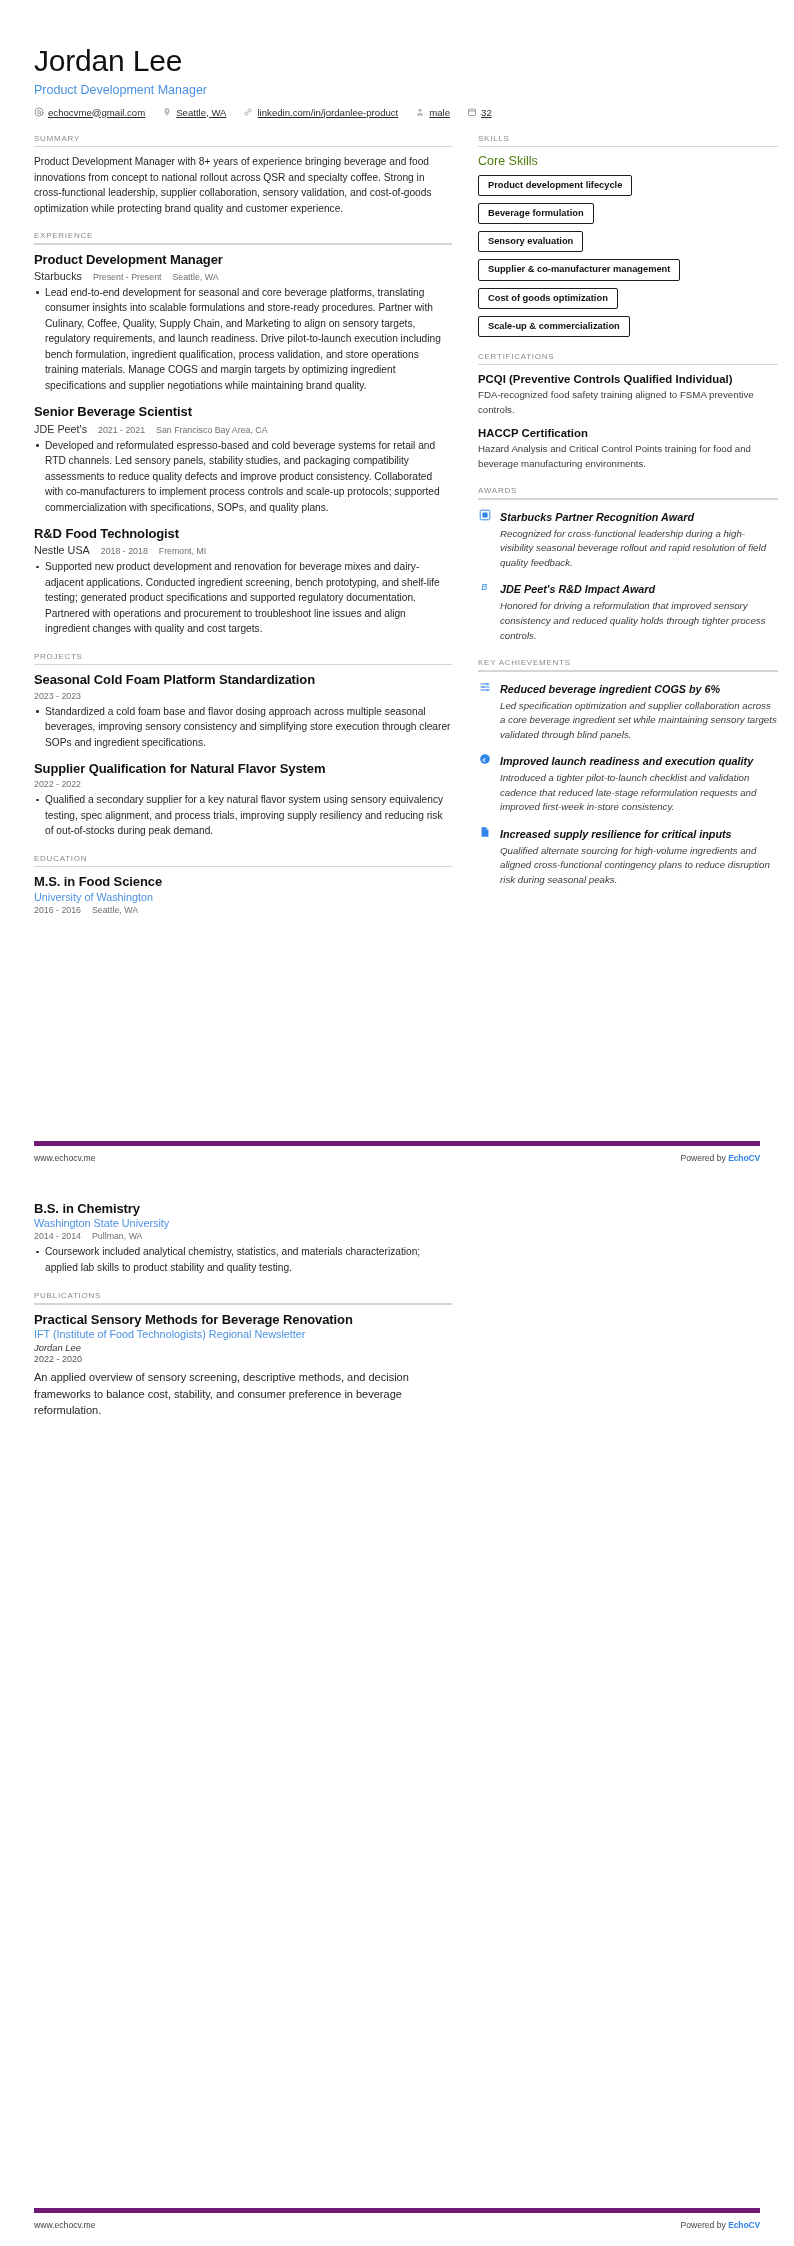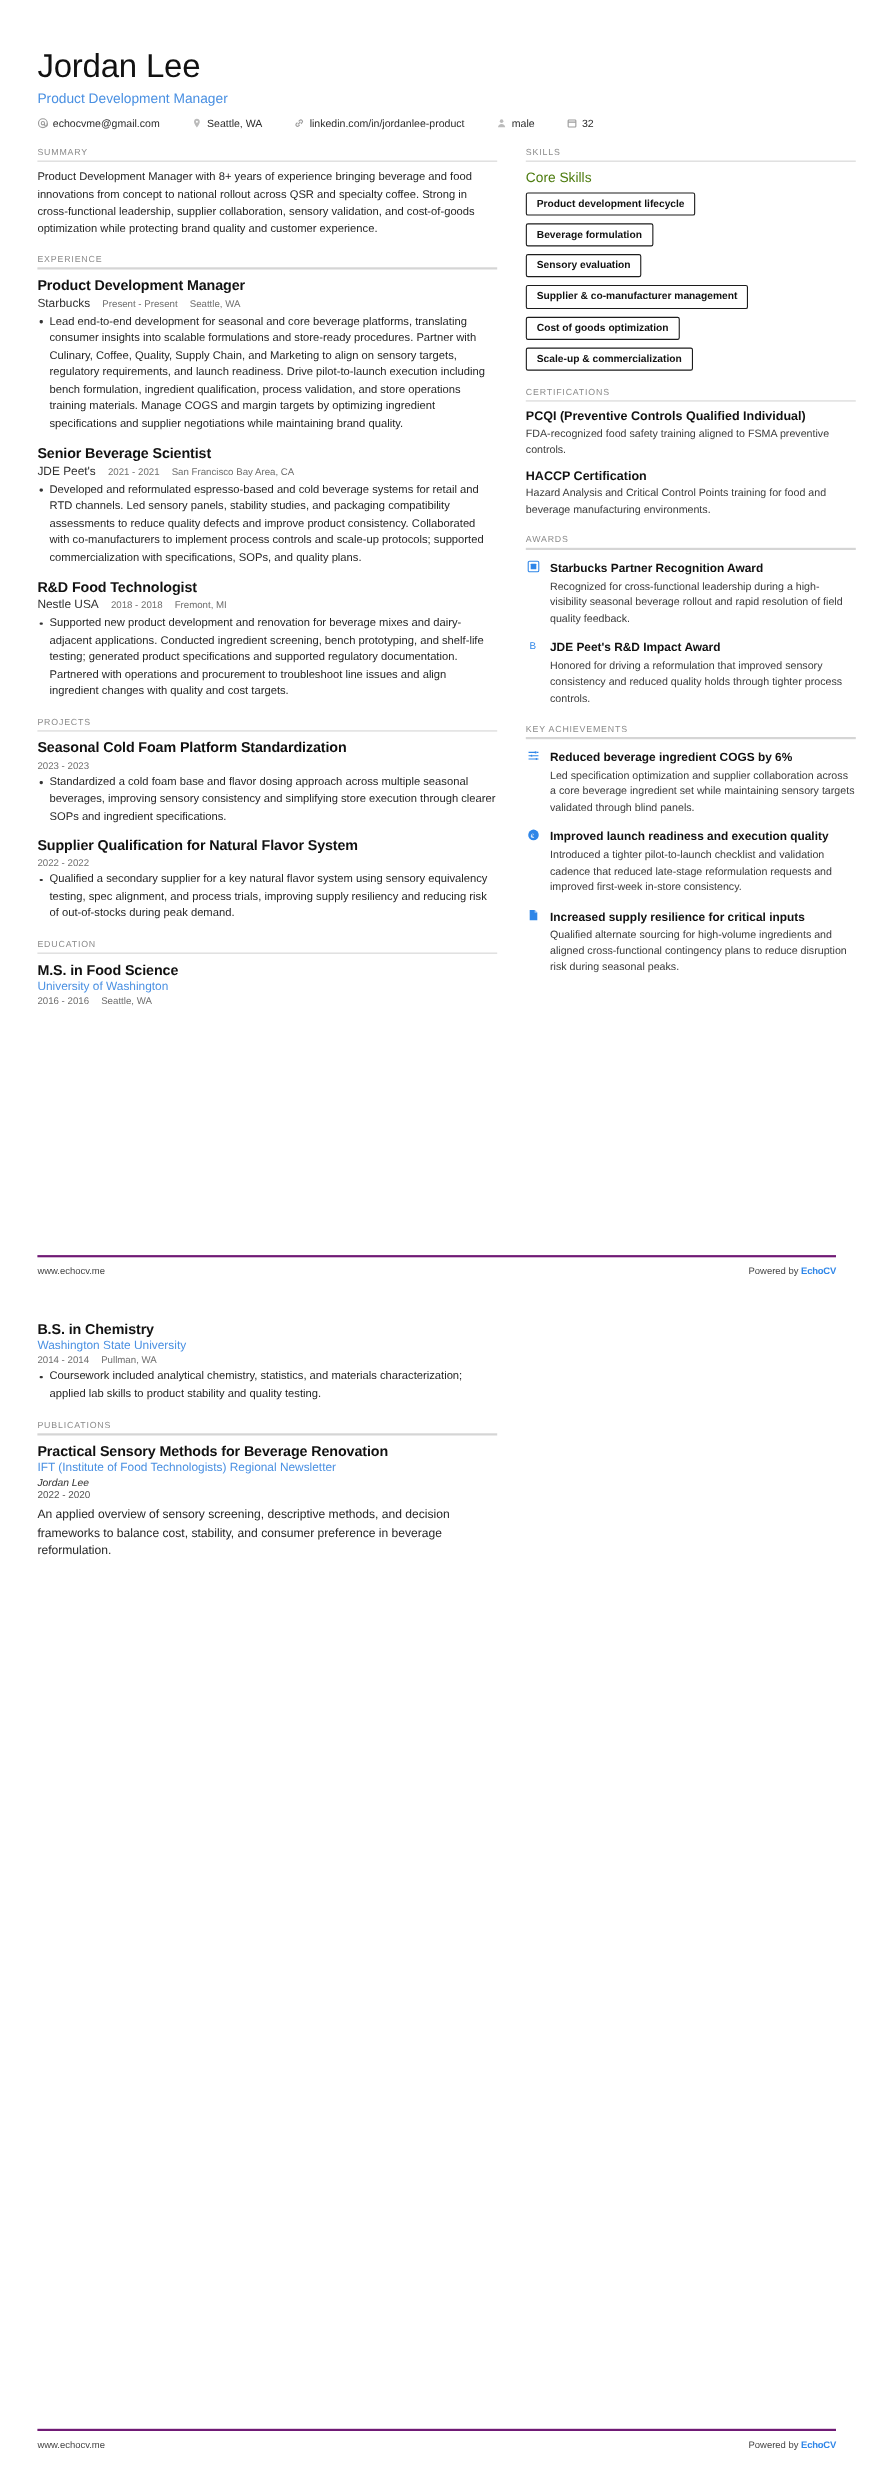--- a/index.html
+++ b/index.html
@@ -32,23 +32,24 @@
     margin-top: 4px;
     font-size: 12.5px;
     color: #4a90e2;
     font-weight: 500;
   }
   .contact-row {
     margin-top: 10px;
     display: flex;
     flex-wrap: wrap;
     align-items: flex-end;
-    gap: 16px;
+    gap: 4px;
     font-size: 9.6px;
     color: #2b2b2b;
+    text-decoration: underline;
   }
   .contact-item {
     display: inline-flex;
     align-items: center;
     gap: 4px;
     margin-right: 13px;
     white-space: nowrap;
   }
   .contact-item .ic { display:inline-flex; width:10px; height:10px; color:#9a9a9a; }
   .contact-item svg { width: 10px; height: 10px; display:block; fill:none; stroke:#9a9a9a; stroke-width:1.6; }
@@ -150,20 +151,21 @@
   }
 
   .cert { margin-bottom: 9px; }
   .cert-name { font-size: 11.4px; font-weight: 700; color: #111; line-height:1.3; }
   .cert-desc { font-size: 9.7px; color: #3b3b3b; line-height: 1.5; margin-top: 1px; }
 
   .award, .kach {
     display: flex;
     gap: 8px;
     margin-bottom: 9px;
+    font-style: italic;
   }
   .award-ic, .kach-ic {
     flex: 0 0 14px;
     width: 14px; height: 14px;
     margin-top: 1px;
     display: flex; align-items: center; justify-content: center;
     color: #2f86e8;
     font-size: 10px;
   }
   .award-body, .kach-body { flex: 1 1 auto; }
@@ -174,21 +176,21 @@
     font-size: 9.7px; color: #3b3b3b; line-height: 1.5; margin-top: 2px;
   }
 
   
   .page-footer {
     position: absolute;
     left: 34px; right: 34px;
     display: flex;
     justify-content: space-between;
     align-items: center;
-    border-top: 2px solid #701a75;
+    border-top: 5px solid #701a75;
     padding-top: 7px;
     font-size: 8.6px;
     color: #444;
   }
   .footer-1 { top: 1125px; }
   .footer-2 { top: 2192px; }
   .brand { font-weight: 400; }
   .brand b { color: #2f86e8; font-weight: 700; letter-spacing: -0.2px; }
 
   .page2 {

